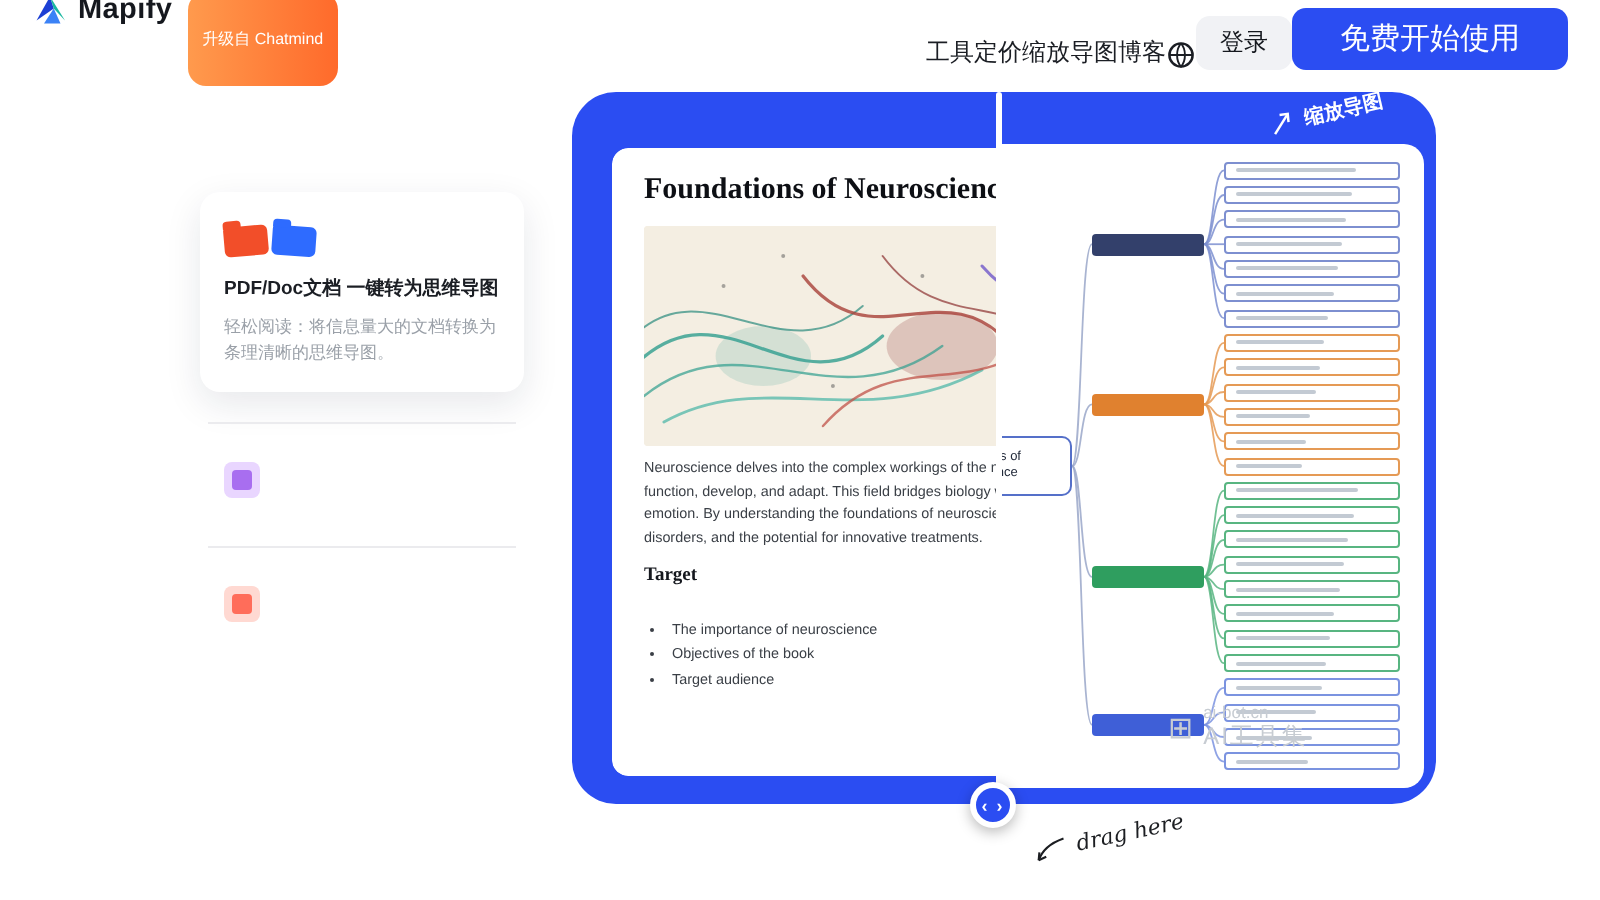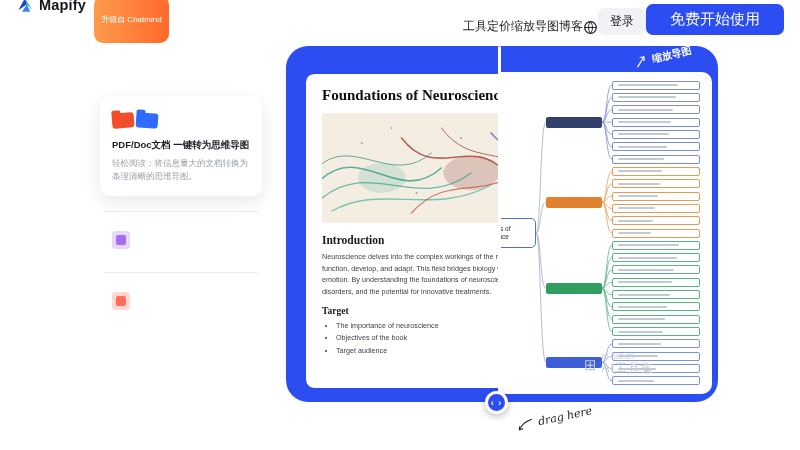--- a/index.html
+++ b/index.html
@@ -53,21 +53,21 @@
 
   
   .doc-clip{position:absolute;left:20px;top:28px;width:194px;height:314px;overflow:hidden;
     border-radius:8px 0 0 8px}
   .doc-card{width:380px;min-height:314px;background:#fff;border-radius:8px;padding:13px 16px}
   .doc-title{font-family:"Liberation Serif","DejaVu Serif",serif;font-size:15px;font-weight:bold;color:#0d0f14}
   .doc-image{width:348px;height:110px;margin-top:9px;border-radius:2px;overflow:hidden;background:#f4eee2}
   .doc-h2{font-family:"Liberation Serif","DejaVu Serif",serif;font-size:11.5px;font-weight:bold;margin-top:11px}
   .doc-p{font-size:7.2px;color:#3a3f46;line-height:1.6;margin-top:5px}
   .doc-h3{font-family:"Liberation Serif","DejaVu Serif",serif;font-size:9.5px;font-weight:bold;margin-top:9px}
-  .doc-ul{margin-top:4px;padding-left:14px}
+  .doc-ul{margin-top:16px;padding-left:14px}
   .doc-ul li{font-size:7.2px;color:#3a3f46;line-height:1.7}
 
   
   .map-panel{position:absolute;left:214px;top:26px;width:212px;height:322px;background:#fff;
     border-radius:0 10px 10px 0}
   .mm-canvas{position:absolute;left:0;top:0;right:0;bottom:0;overflow:hidden}
   .mm-root{position:absolute;left:-58px;top:calc(50% - 15px);width:94px;height:30px;background:#fff;
     border:1.5px solid #5570c9;border-radius:5px;font-size:6.5px;line-height:1.25;display:flex;
     align-items:center;justify-content:center;text-align:center;padding:2px 4px;color:#222a3a;z-index:2;cursor:pointer}
   .mm-leaf{position:absolute;left:112px;width:88px;height:9px;background:#fff;border:1px solid;
@@ -173,21 +173,20 @@
               <circle cx="95" cy="80" r="1"></circle>
               <circle cx="140" cy="25" r="1"></circle>
             <circle cx="200" cy="85" r="1"></circle>
               <circle cx="245" cy="20" r="1"></circle>
               <circle cx="300" cy="90" r="1"></circle>
             <circle cx="330" cy="30" r="1"></circle>
               <circle cx="70" cy="15" r="1"></circle>
           </g>
         </svg>
       </div>
-      <h2 class="doc-h2">Introduction</h2>
       <p class="doc-p">Neuroscience delves into the complex workings of the nervous system, exploring how our brains and bodies function, develop, and adapt. This field bridges biology with behavior, memory, perception, cognition, and emotion. By understanding the foundations of neuroscience, we gain insight into health, neurological disorders, and the potential for innovative treatments.</p>
       <h3 class="doc-h3">Target</h3>
       <ul class="doc-ul">
         <li>The importance of neuroscience</li>
         <li>Objectives of the book</li>
         <li>Target audience</li>
       </ul>
     </article>
   </div>
 

